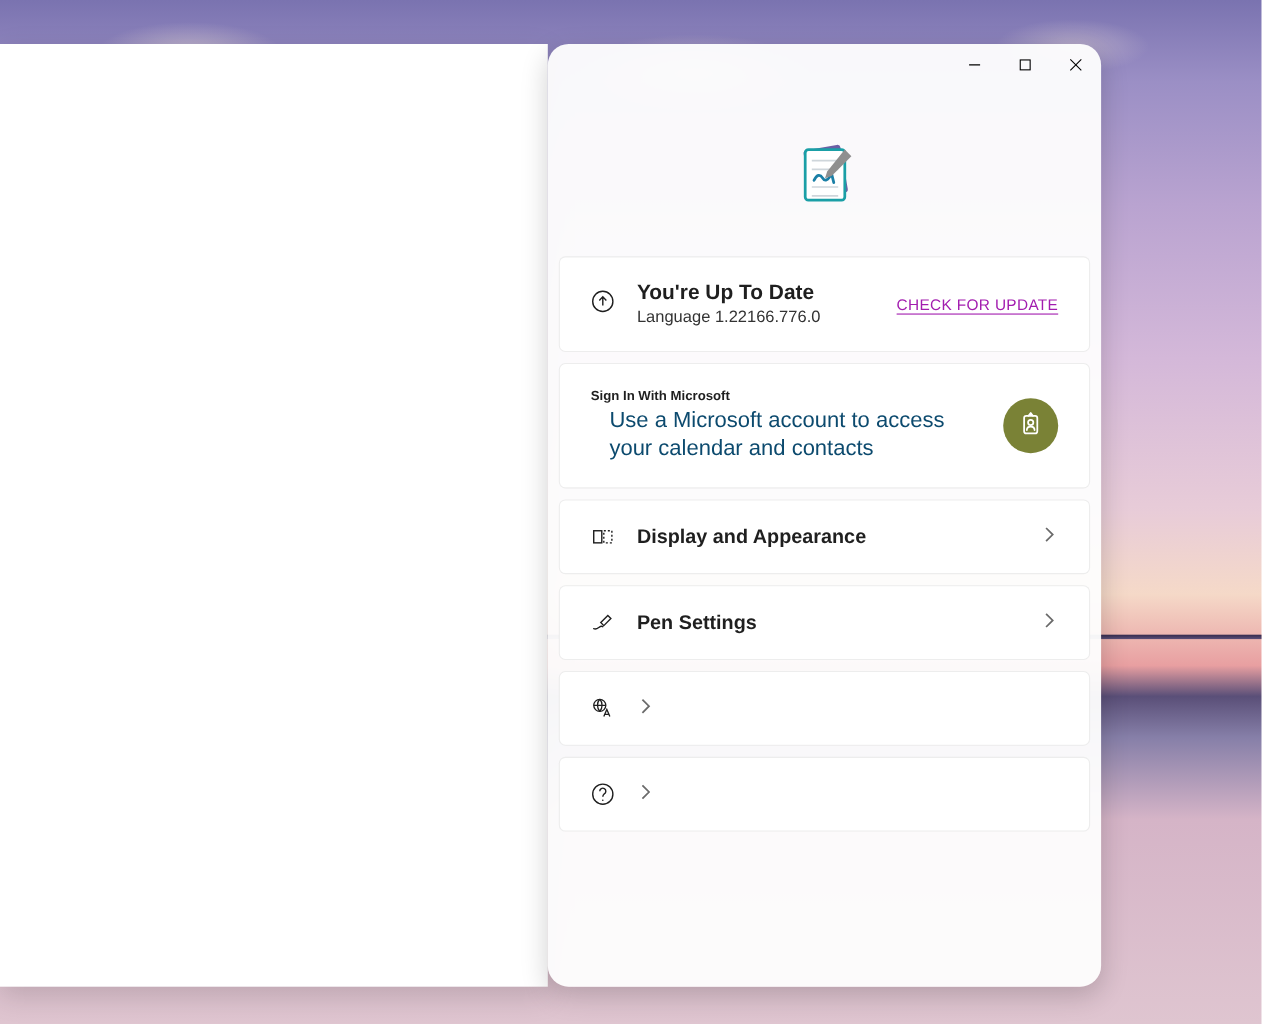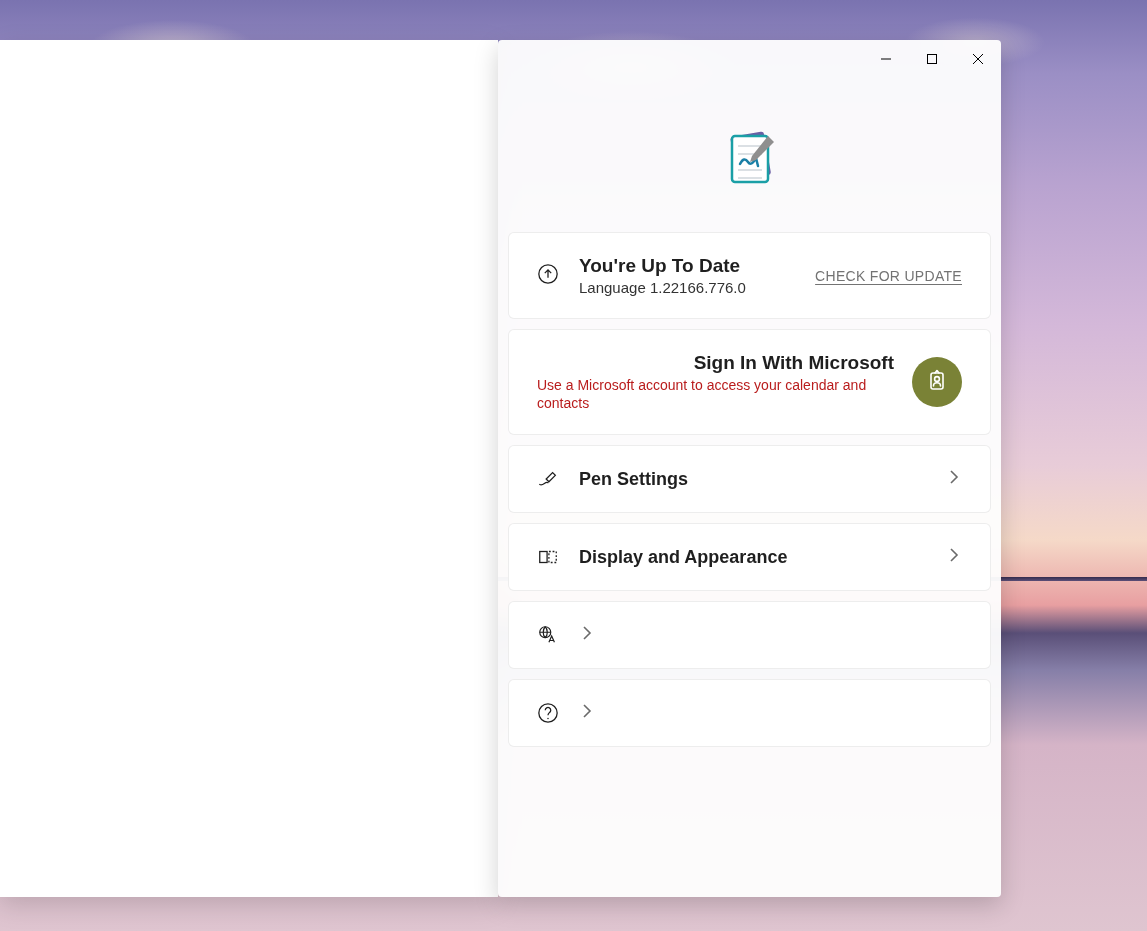--- a/index.html
+++ b/index.html
@@ -52,21 +52,21 @@
       border-top-right-radius: 0;
       box-shadow: 0 8px 24px rgba(0,0,0,0.15);
     }
     .app-window {
       position: absolute;
       top: 40px;
       left: 498px;
       width: 503px;
       bottom: 34px;
       background: rgba(253,253,253,0.96);
-      border-radius: 4px;
+      border-radius: 19px;
       box-shadow: 0 8px 24px rgba(0,0,0,0.18);
       overflow: hidden;
       display: flex;
       flex-direction: column;
     }
     .titlebar {
       height: 38px;
       display: flex;
       justify-content: flex-end;
       align-items: center;
@@ -115,42 +115,42 @@
     }
     .card-update .version {
       font-size: 15px;
       color: #333;
       margin-top: 2px;
     }
     .check-link {
       font-size: 14px;
       font-weight: 400;
       letter-spacing: 0.3px;
-      color: #737373;
+      color: #a21caf;
       text-decoration: underline;
       text-underline-offset: 3px;
       cursor: pointer;
     }
     .card-signin {
       display: flex;
       align-items: center;
       gap: 18px;
     }
     .card-signin .info { flex: 1; }
     .card-signin .title {
-      font-size: 19px;
+      font-size: 12px;
       font-weight: 600;
       color: #1f1f1f;
-      text-align: right;
     }
     .card-signin .desc {
-      font-size: 14px;
-      color: #b91c1c;
+      font-size: 20px;
+      color: #0c4a6e;
       margin-top: 2px;
       line-height: 1.3;
+      margin-left: 17px;
     }
     .signin-badge {
       width: 50px;
       height: 50px;
       border-radius: 50%;
       background: #7a8236;
       display: flex;
       align-items: center;
       justify-content: center;
       flex-shrink: 0;
@@ -256,41 +256,41 @@
             <circle cx="12" cy="11" r="2.4"></circle>
             <path d="M8.5 18 c0-2 1.6-3.2 3.5-3.2 s3.5 1.2 3.5 3.2"></path>
             <path d="M10 5 L12 2.5 L14 5"></path>
           </svg>
         </span>
       </div>
     </div>
 
     <div class="card nav-card">
       <span class="nav-icon">
+        <svg width="22" height="22" viewBox="0 0 24 24" fill="none" stroke="currentColor" stroke-width="1.4">
+          <rect x="3" y="6" width="8" height="12"></rect>
+          <rect x="13" y="6" width="8" height="12" stroke-dasharray="2 2"></rect>
+        </svg>
+      </span>
+      <div class="nav-label">Display and Appearance</div>
+      <span class="chev">
+        <svg width="16" height="16" viewBox="0 0 16 16" fill="none" stroke="currentColor" stroke-width="1.6">
+            <path d="M5 2 L11 8 L5 14"></path>
+          </svg>
+      </span>
+    </div>
+
+    <div class="card nav-card">
+      <span class="nav-icon">
         <svg width="22" height="22" viewBox="0 0 24 24" fill="none" stroke="currentColor" stroke-width="1.4" stroke-linecap="round">
           <path d="M3 18 c4 2 6-4 9-2"></path>
           <path d="M13 15 L20 8 L17 5 L10 12 Z"></path>
         </svg>
       </span>
       <div class="nav-label">Pen Settings</div>
-      <span class="chev">
-        <svg width="16" height="16" viewBox="0 0 16 16" fill="none" stroke="currentColor" stroke-width="1.6">
-            <path d="M5 2 L11 8 L5 14"></path>
-          </svg>
-      </span>
-    </div>
-
-    <div class="card nav-card">
-      <span class="nav-icon">
-        <svg width="22" height="22" viewBox="0 0 24 24" fill="none" stroke="currentColor" stroke-width="1.4">
-          <rect x="3" y="6" width="8" height="12"></rect>
-          <rect x="13" y="6" width="8" height="12" stroke-dasharray="2 2"></rect>
-        </svg>
-      </span>
-      <div class="nav-label">Display and Appearance</div>
       <span class="chev">
         <svg width="16" height="16" viewBox="0 0 16 16" fill="none" stroke="currentColor" stroke-width="1.6">
             <path d="M5 2 L11 8 L5 14"></path>
           </svg>
       </span>
     </div>
 
     <div class="card nav-card">
       <span class="nav-icon">
         <svg width="22" height="22" viewBox="0 0 24 24" fill="none" stroke="currentColor" stroke-width="1.3">

